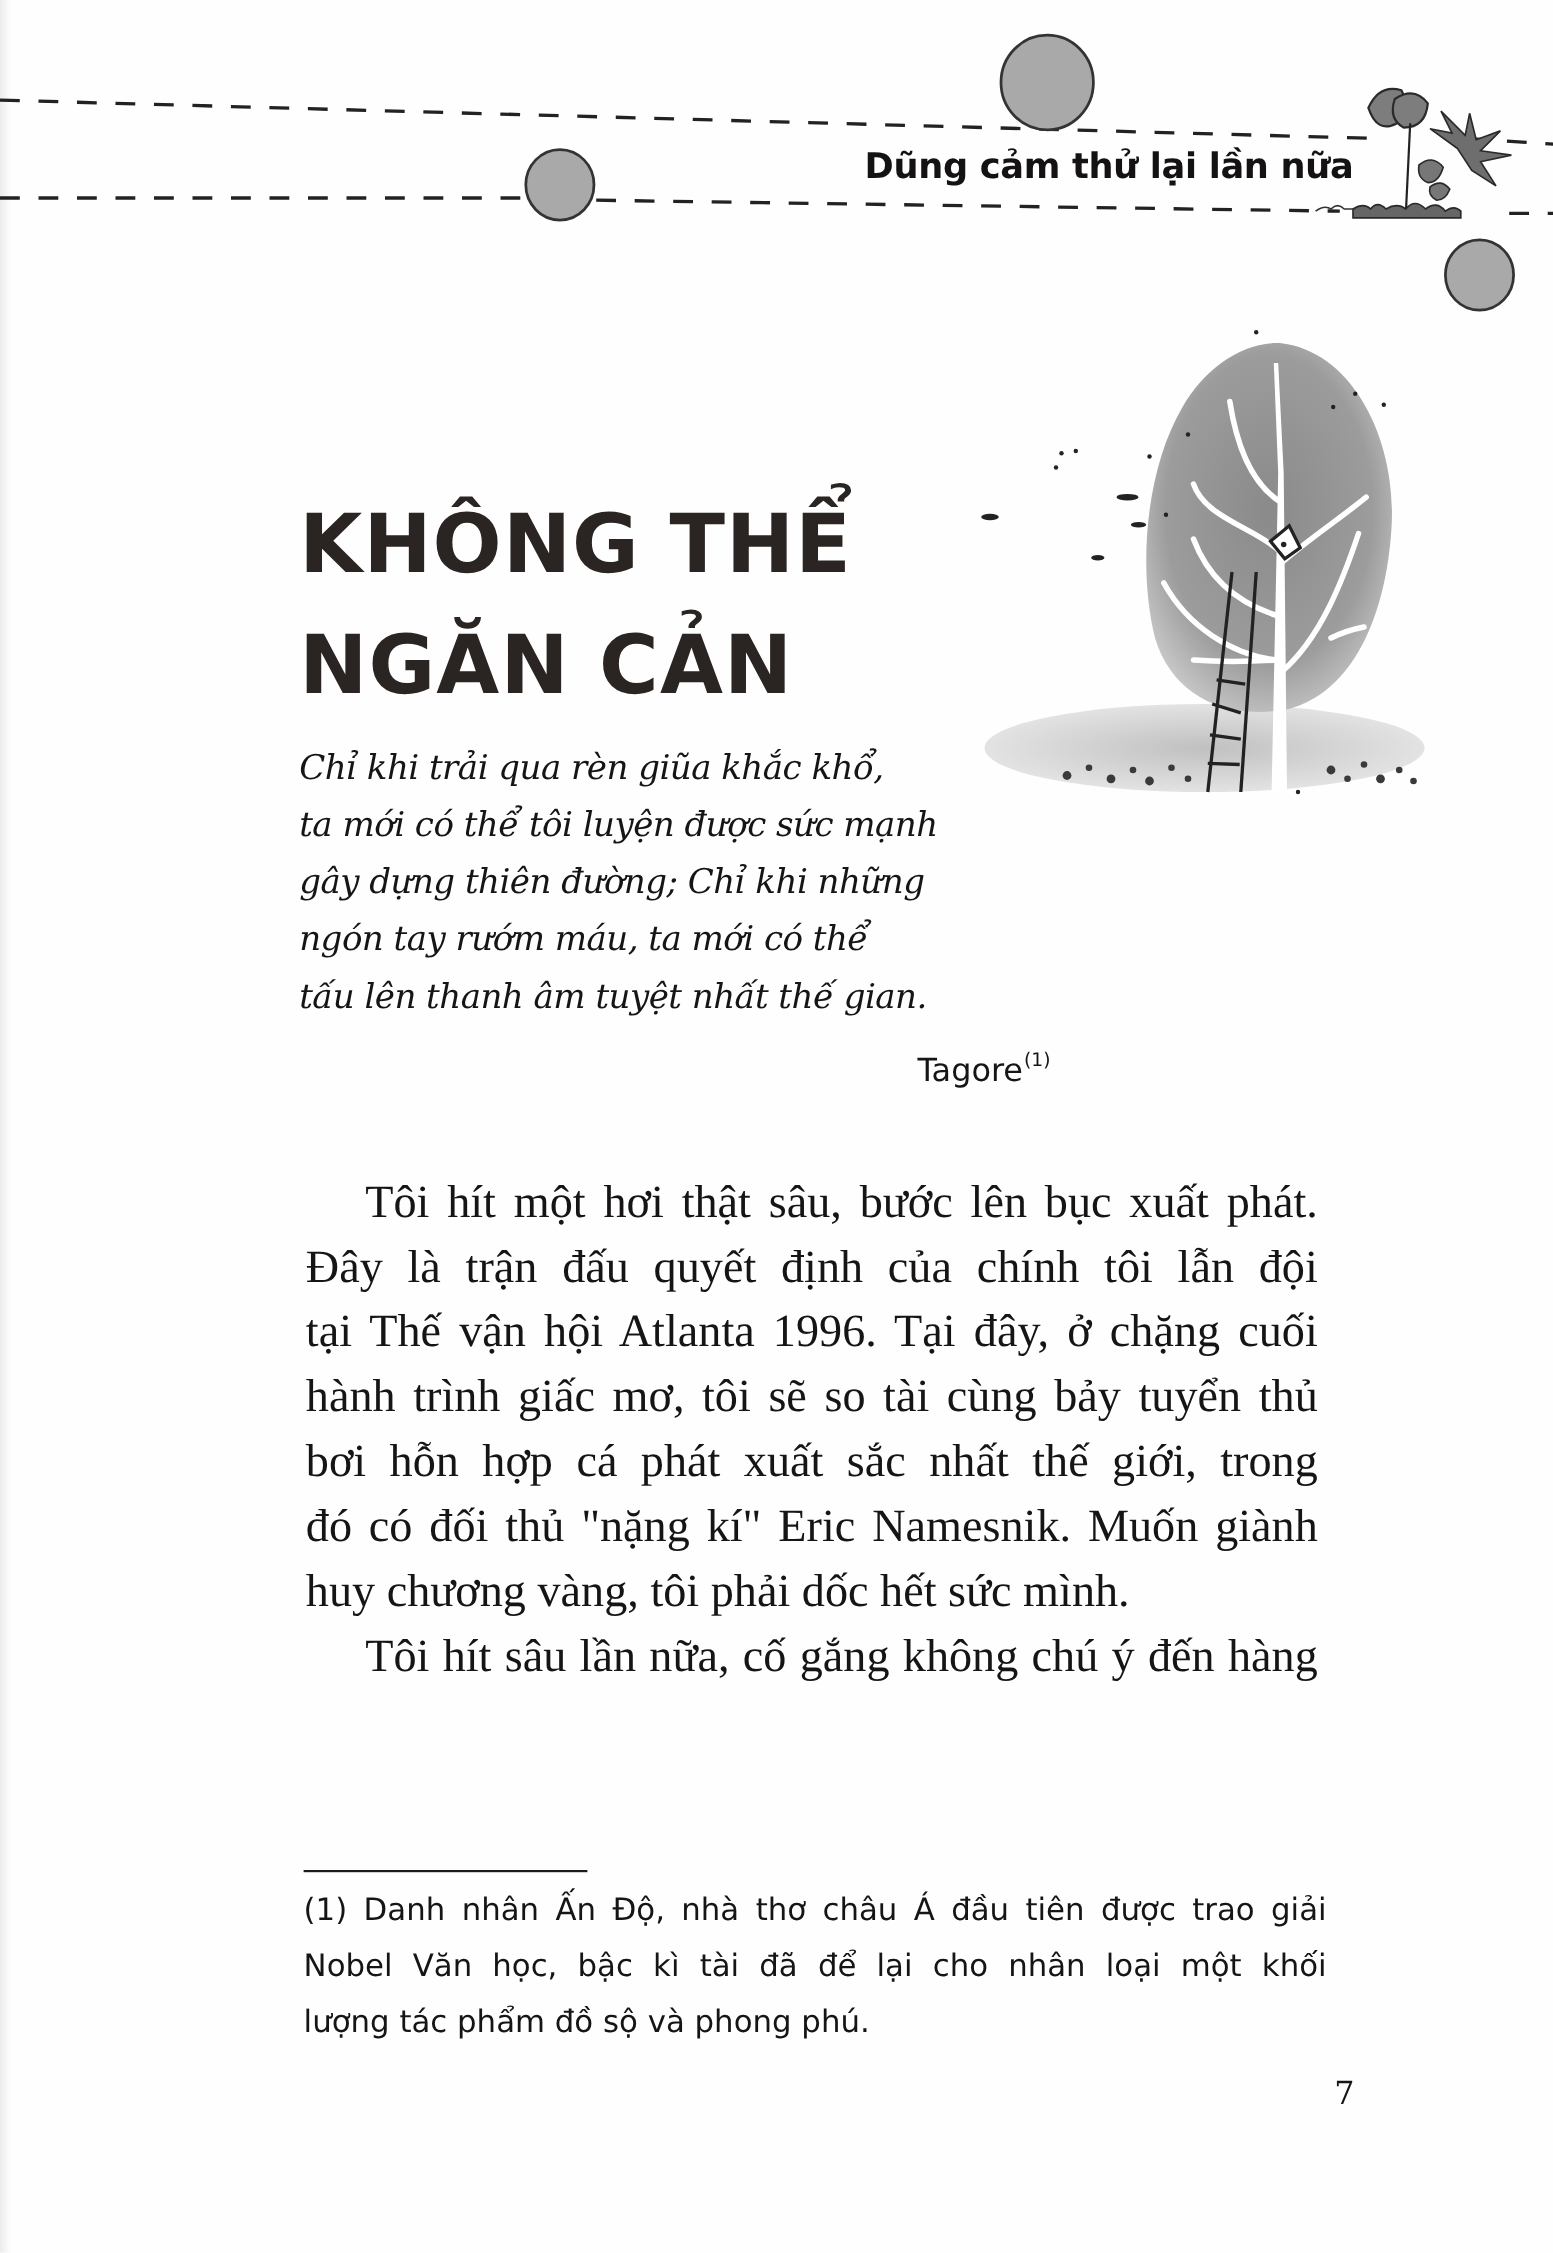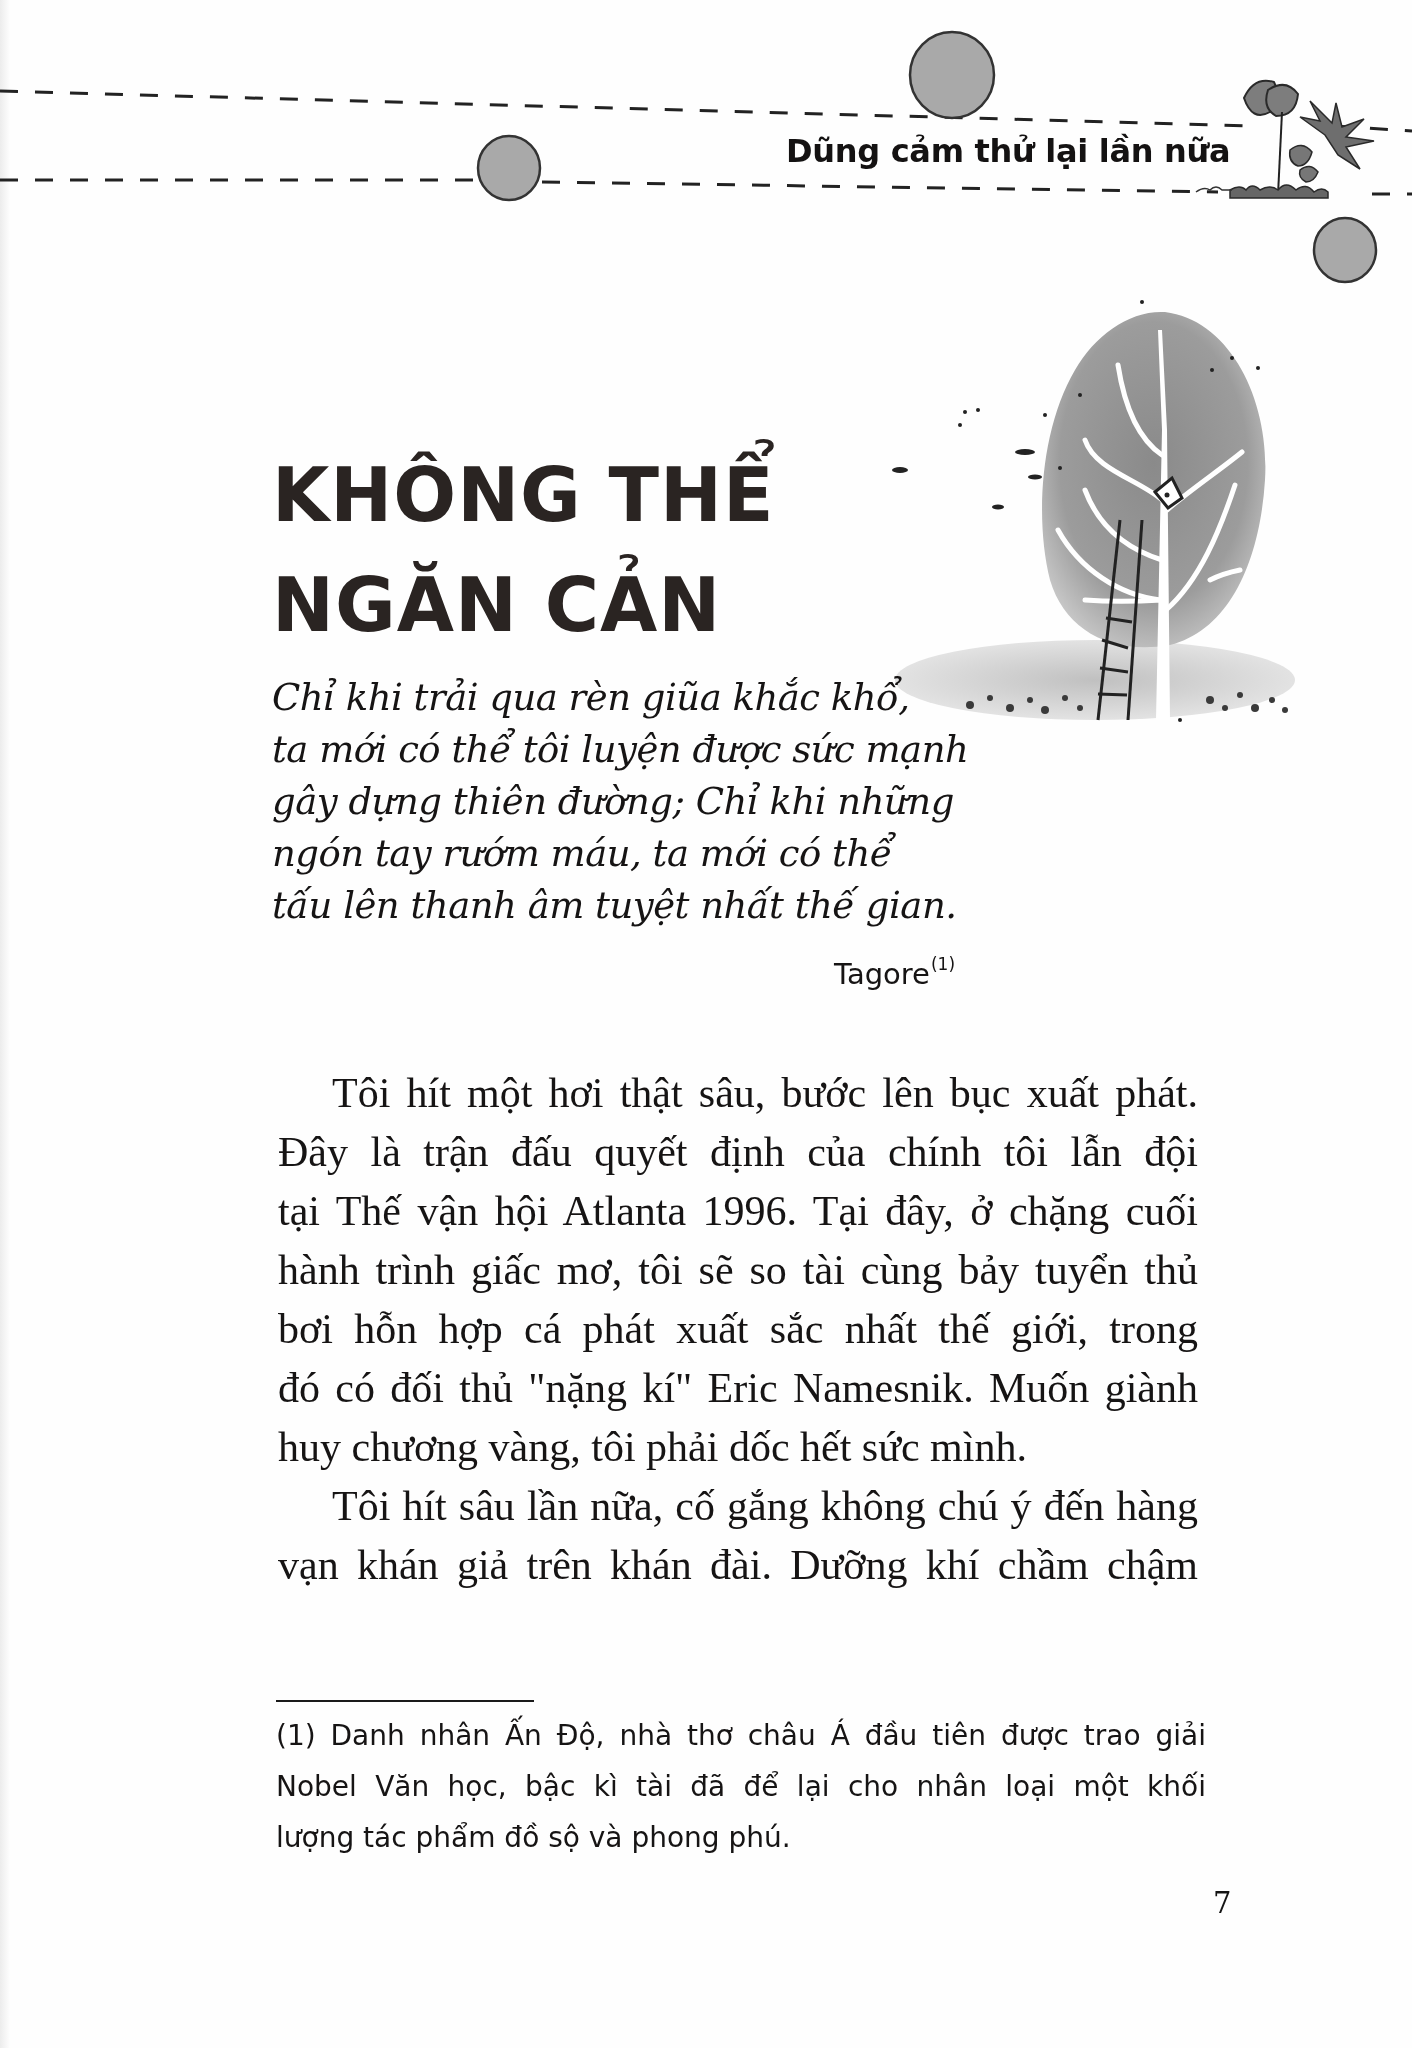--- a/index.html
+++ b/index.html
@@ -72,21 +72,21 @@
       white-space: nowrap;
     }
     
     .epigraph {
       position: absolute;
       left: 272px;
       top: 672px;
       width: 640px;
       font-family: "DejaVu Serif", serif;
       font-style: italic;
-      font-size: 37px;
+      font-size: 31px;
       line-height: 52px;
       color: #161414;
       letter-spacing: -0.5px;
     }
     .epigraph span {
       display: block;
       white-space: nowrap;
     }
     .attribution {
       position: absolute;
@@ -302,21 +302,20 @@
       <span class="line indent">Tôi hít một hơi thật sâu, bước lên bục xuất phát.</span>
       <span class="line">Đây là trận đấu quyết định của chính tôi lẫn đội</span>
       <span class="line">tại Thế vận hội Atlanta 1996. Tại đây, ở chặng cuối</span>
       <span class="line">hành trình giấc mơ, tôi sẽ so tài cùng bảy tuyển thủ</span>
       <span class="line">bơi hỗn hợp cá phát xuất sắc nhất thế giới, trong</span>
       <span class="line">đó có đối thủ "nặng kí" Eric Namesnik. Muốn giành</span>
       <span class="line last">huy chương vàng, tôi phải dốc hết sức mình.</span>
     </p>
     <p>
       <span class="line indent">Tôi hít sâu lần nữa, cố gắng không chú ý đến hàng</span>
-      <span class="line">vạn khán giả trên khán đài. Dưỡng khí chầm chậm</span>
     </p>
   </div>
 
   <div class="footnote-rule"></div>
   <div class="footnote">
     <span>(1) Danh nhân Ấn Độ, nhà thơ châu Á đầu tiên được trao giải</span>
     <span>Nobel Văn học, bậc kì tài đã để lại cho nhân loại một khối</span>
     <span class="last">lượng tác phẩm đồ sộ và phong phú.</span>
   </div>
 

